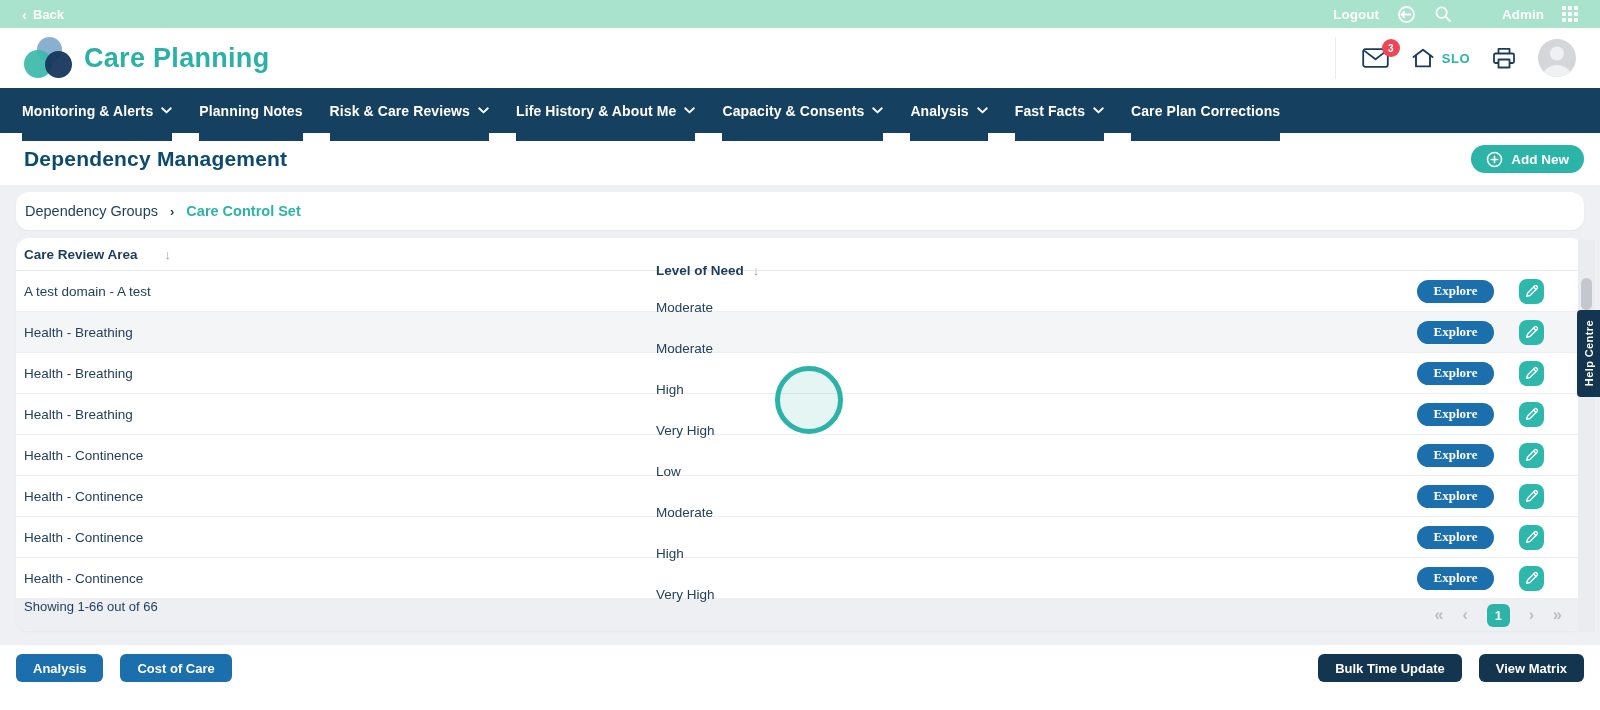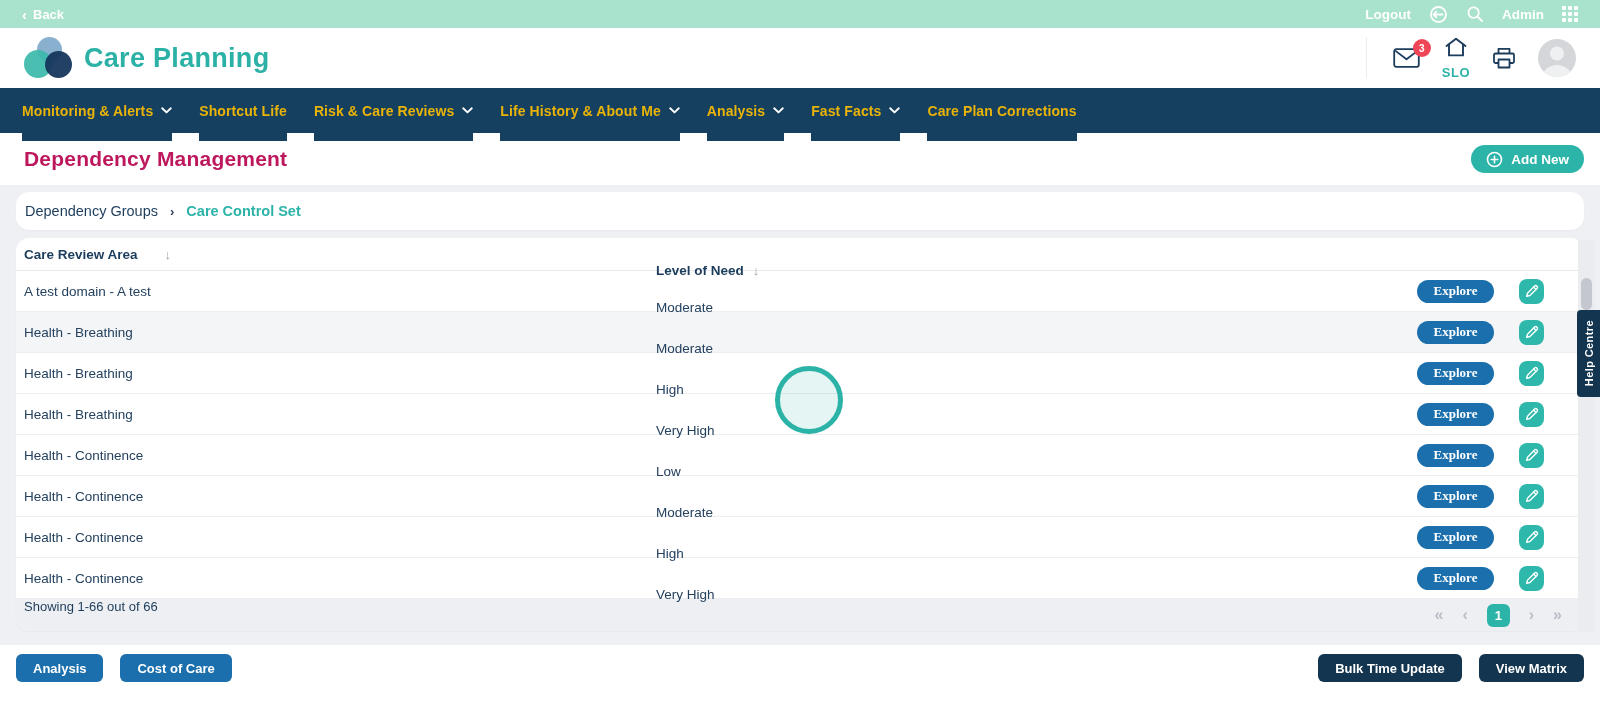--- a/index.html
+++ b/index.html
@@ -5,54 +5,54 @@
   * { margin:0; padding:0; box-sizing:border-box; }
   html,body { width:1600px; height:710px; }
   body { font-family:"Liberation Sans", sans-serif; position:relative; background:#fff; overflow:hidden; color:#1c3c5c; }
 
   
   .topbar { position:absolute; top:0; left:0; width:1600px; height:28px; background:#a9e2cd;
             display:flex; align-items:center; justify-content:space-between; padding:0 22px; z-index:6; }
   .back { display:flex; align-items:center; gap:6px; color:#fff; font-size:13px; font-weight:bold; cursor:pointer; }
   .back .chev { font-size:15px; line-height:1; }
   .topbar-right { display:flex; align-items:center; gap:18px; color:#fff; }
-  .topbar-right .txt { font-size:13.5px; font-weight:bold; }
+  .topbar-right .txt { font-size:13.5px; font-weight:bold;margin-left:32px; }
   .gridicon { display:grid; grid-template-columns:repeat(3,4px); grid-auto-rows:4px; gap:2px; cursor:pointer; }
   .gridicon span { background:#fff; border-radius:1px; }
 
   
   .header { position:absolute; top:28px; left:0; width:1600px; height:60px; background:#fff;
             display:flex; align-items:center; padding:0 24px; z-index:5; }
   .logo { position:relative; width:50px; height:44px; flex:0 0 auto; }
   .logo .c1 { position:absolute; left:13px; top:1px;  width:25px; height:25px; border-radius:50%; background:#7fa9cb; opacity:.92; }
   .logo .c2 { position:absolute; left:0px;  top:14px; width:28px; height:28px; border-radius:50%; background:#3cb8ab; opacity:.92; }
   .logo .c3 { position:absolute; left:21px; top:15px; width:27px; height:27px; border-radius:50%; background:#14355b; opacity:.94; }
   .app-title { color:#2cb1a6; font-size:27px; font-weight:bold; letter-spacing:.3px; margin-left:10px; }
   .header-right { margin-left:auto; display:flex; align-items:center; gap:22px; }
   .header-divider { width:1px; height:42px; background:#ececee; margin-right:4px; }
   .hicon { position:relative; display:flex; align-items:center; cursor:pointer; }
   .badge { position:absolute; top:-9px; right:-11px; min-width:18px; height:18px; border-radius:50%;
            background:#ee4656; color:#fff; font-size:10px; font-weight:bold;
            display:flex; align-items:center; justify-content:center; }
-  .home-group { display:flex; align-items:center; gap:7px; cursor:pointer;flex-direction:column; }
+  .home-group { display:flex; align-items:center; gap:7px; cursor:pointer; }
   .slo { color:#2cb4a8; font-size:13px; font-weight:bold; letter-spacing:.5px; }
   .avatar { width:38px; height:38px; border-radius:50%; background:#d5d6d9; overflow:hidden; cursor:pointer; }
 
   
   .navbar { position:absolute; top:88px; left:0; width:1600px; height:45px; background:#16405f;
             display:flex; align-items:center; padding:0 22px; gap:27px; z-index:5; }
   .nav-item { position:relative; height:45px; display:flex; align-items:center; gap:8px;
-              color:#eab308; font-size:14px; font-weight:600; letter-spacing:.1px; cursor:pointer; white-space:nowrap; }
+              color:#ffffff; font-size:14px; font-weight:600; letter-spacing:.1px; cursor:pointer; white-space:nowrap; }
   .nav-item .tail { position:absolute; top:45px; left:0; right:0; height:8px; background:#16405f; }
   .nav-item.active .tail { background:#2cb4a8; height:9px; border-radius:4px; left:-6px; right:-6px; }
 
   
   .titlerow { position:absolute; top:133px; left:0; width:1600px; height:52px; background:#fff;
               display:flex; align-items:center; justify-content:space-between; padding:0 16px 0 24px; }
-  .page-title { font-size:21px; font-weight:bold; color:#be185d; letter-spacing:.2px; }
+  .page-title { font-size:21px; font-weight:bold; color:#0c4a6e; letter-spacing:.2px; }
   .addnew { display:flex; align-items:center; gap:8px; height:28px; padding:0 15px; border:none;
             background:#2cb4a8; color:#fff; font-family:inherit; font-size:13.5px; font-weight:bold;
             border-radius:14px; cursor:pointer; }
 
   
   .content { position:absolute; top:185px; left:0; width:1600px; height:460px; background:#eef0f3; }
   .card { background:#fff; margin:0 16px; border-radius:13px; box-shadow:0 1px 2px rgba(20,40,70,.04); }
   .breadcrumb { margin-top:7px; height:38px; display:flex; align-items:center; gap:12px; padding:0 9px; font-size:14.5px; }
   .bc-parent { color:#1c3c5c; cursor:pointer; }
   .bc-sep { color:#2c4158; font-weight:bold; font-size:13px; }
@@ -176,33 +176,40 @@
 
 <div class="navbar">
     <div class="nav-item">
     <span>Monitoring &amp; Alerts</span>
     <svg width="11" height="7" viewBox="0 0 11 7" fill="none" stroke="#fff" stroke-width="1.9" stroke-linecap="round" stroke-linejoin="round">
       <polyline points="1.2,1.3 5.5,5.4 9.8,1.3"></polyline>
     </svg>
     <span class="tail"></span>
   </div>
     <div class="nav-item">
-    <span>Shortcut Life</span>
+    <span>Planning Notes</span>
 
     <span class="tail"></span>
   </div>
     <div class="nav-item">
     <span>Risk &amp; Care Reviews</span>
     <svg width="11" height="7" viewBox="0 0 11 7" fill="none" stroke="#fff" stroke-width="1.9" stroke-linecap="round" stroke-linejoin="round">
       <polyline points="1.2,1.3 5.5,5.4 9.8,1.3"></polyline>
     </svg>
     <span class="tail"></span>
   </div>
     <div class="nav-item">
     <span>Life History &amp; About Me</span>
+    <svg width="11" height="7" viewBox="0 0 11 7" fill="none" stroke="#fff" stroke-width="1.9" stroke-linecap="round" stroke-linejoin="round">
+      <polyline points="1.2,1.3 5.5,5.4 9.8,1.3"></polyline>
+    </svg>
+    <span class="tail"></span>
+  </div>
+    <div class="nav-item">
+    <span>Capacity &amp; Consents</span>
     <svg width="11" height="7" viewBox="0 0 11 7" fill="none" stroke="#fff" stroke-width="1.9" stroke-linecap="round" stroke-linejoin="round">
       <polyline points="1.2,1.3 5.5,5.4 9.8,1.3"></polyline>
     </svg>
     <span class="tail"></span>
   </div>
     <div class="nav-item">
     <span>Analysis</span>
     <svg width="11" height="7" viewBox="0 0 11 7" fill="none" stroke="#fff" stroke-width="1.9" stroke-linecap="round" stroke-linejoin="round">
       <polyline points="1.2,1.3 5.5,5.4 9.8,1.3"></polyline>
     </svg>

